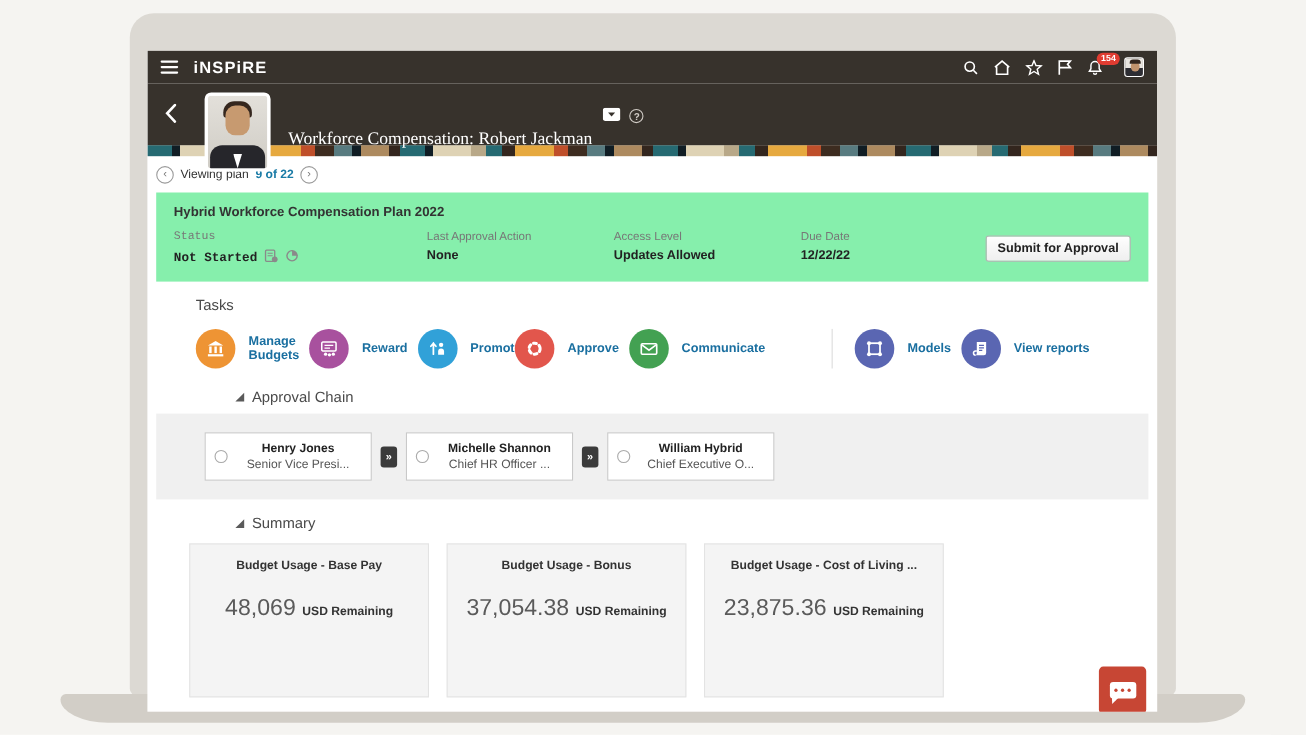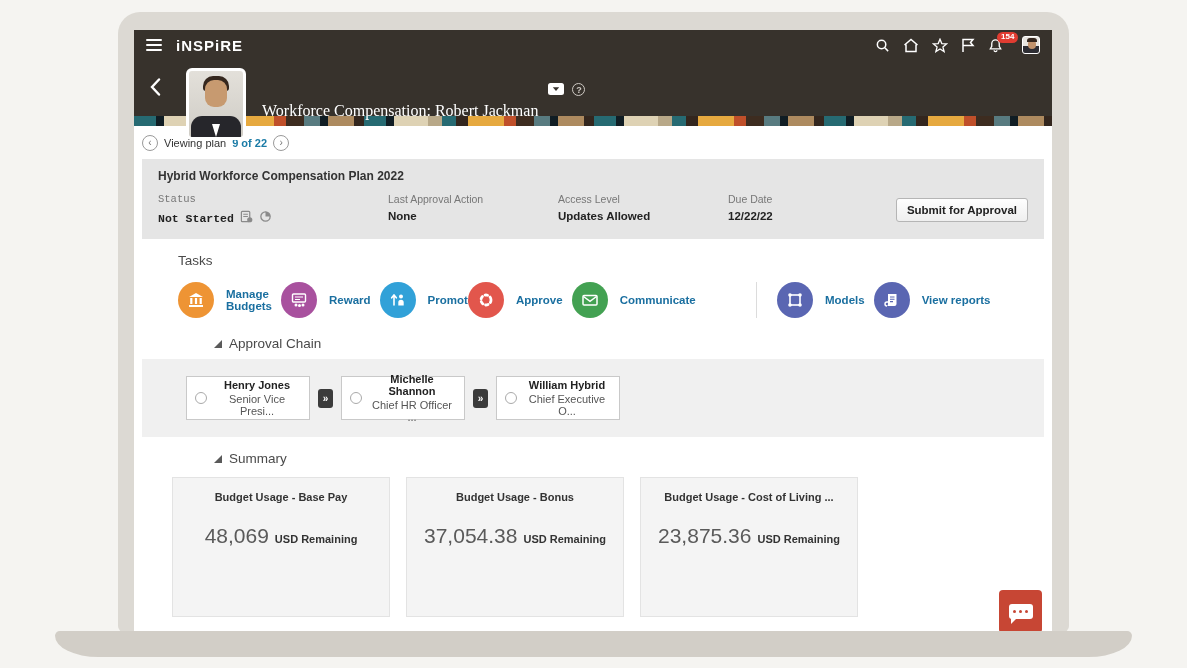--- a/index.html
+++ b/index.html
@@ -5,21 +5,21 @@
   * { margin:0; padding:0; box-sizing:border-box; }
   body {
     width:1187px; height:668px; position:relative; overflow:hidden;
     background:#f5f4f1; font-family:"Liberation Sans", sans-serif;
   }
   
   .laptop-frame { position:absolute; left:118px; top:12px; width:951px; height:620px;
     background:#dcd9d3; border-radius:22px 22px 6px 6px; }
   .laptop-base { position:absolute; left:55px; top:631px; width:1077px; height:26px;
     background:#d2cec7; border-radius:5px 5px 45px 45px / 5px 5px 22px 22px; }
-  .screen { position:absolute; left:134px; top:30px; width:918px; height:601px;
+  .screen { position:absolute; left:134px; top:46px; width:918px; height:601px;
     background:#fff; overflow:hidden; }
 
   
   .topbar { height:30px; background:#37322c; display:flex; align-items:center; padding:0 12px; }
   .hamburger { width:16px; display:flex; flex-direction:column; gap:3px; cursor:pointer; margin-right:14px; }
   .hamburger span { height:2px; background:#fff; border-radius:1px; }
   .logo { color:#fff; font-size:15px; font-weight:bold; letter-spacing:1px; }
   .topbar-icons { margin-left:auto; display:flex; align-items:center; gap:13px; }
   .tb-icon { position:relative; display:flex; align-items:center; }
   .badge { position:absolute; top:-6px; left:9px; background:#e03c31; color:#fff; font-size:8px;
@@ -54,21 +54,21 @@
       #3d2c20 152px 170px, #587b80 170px 186px, #101d24 186px 194px, #ad8a5f 194px 220px,
       #33261e 220px 230px); }
 
   
   .viewing-row { display:flex; align-items:center; gap:6px; padding:9px 0 8px 8px; font-size:11px; color:#333; }
   .circle-btn { width:16px; height:16px; border:1px solid #9a9a9a; border-radius:50%; color:#777;
     font-size:10px; display:flex; align-items:center; justify-content:center; cursor:pointer; background:#fff; line-height:1; }
   .plan-pos { color:#1a7ba6; font-weight:bold; }
 
   
-  .info-bar { margin:0 8px; background:#e5e5e5; padding:10px 16px 13px; }
+  .info-bar { margin:0 8px; background:#86efac; padding:10px 16px 13px; }
   .plan-name { font-size:12px; font-weight:bold; color:#333; }
   .info-grid { display:flex; margin-top:10px; }
   .info-col .flabel { font-size:10.5px; color:#777; margin-bottom:5px; }
   .info-col .fvalue { font-size:11.5px; font-weight:bold; color:#222; display:flex; align-items:center; gap:6px; }
   .col-status { width:230px;font-family:Liberation Mono, monospace; } .col-laa { width:170px; } .col-access { width:170px; }
   .submit-btn { margin-left:auto; align-self:center; background:linear-gradient(#fefefe,#efefef);
     border:1px solid #b5b5b5; border-radius:3px; font-size:11.5px; font-weight:bold; color:#222;
     padding:5px 10px; cursor:pointer; font-family:"Liberation Sans",sans-serif; }
 
   
@@ -82,21 +82,21 @@
   .task-label { font-size:11.5px; font-weight:bold; color:#1a6fa0; }
 
   
   .section-heading { display:flex; align-items:center; gap:7px; padding:14px 0 8px 44px;
     font-size:13.5px; color:#4a4a4a;margin-left:36px; }
   .collapse-tri { width:0; height:0; border-left:8px solid transparent; border-bottom:8px solid #5a5a5a; }
 
   
   .approval-section { margin:0 8px; background:#f0f0f0; padding:17px 0 17px 44px;
     display:flex; align-items:center; gap:8px; }
-  .approver-card { width:124px; height:44px; background:#fff; border:1px solid #c9c9c9;
+  .approver-card { width:152px; height:44px; background:#fff; border:1px solid #c9c9c9;
     display:flex; align-items:center; padding:0 8px; gap:6px; cursor:pointer; }
   .radio { width:12px; height:12px; border:1px solid #aaa; border-radius:50%; background:#fff; flex:0 0 12px; }
   .approver-text { flex:1; text-align:center; }
   .approver-name { font-size:11px; font-weight:bold; color:#222; }
   .approver-title { font-size:11px; color:#555; margin-top:2px; }
   .chain-sep { width:15px; height:19px; background:#3b3b3b; border-radius:3px; color:#fff;
     display:flex; align-items:center; justify-content:center; font-size:10px; font-weight:bold; }
 
   
   .summary-cards { display:flex; gap:16px; padding:3px 0 0 38px; }

